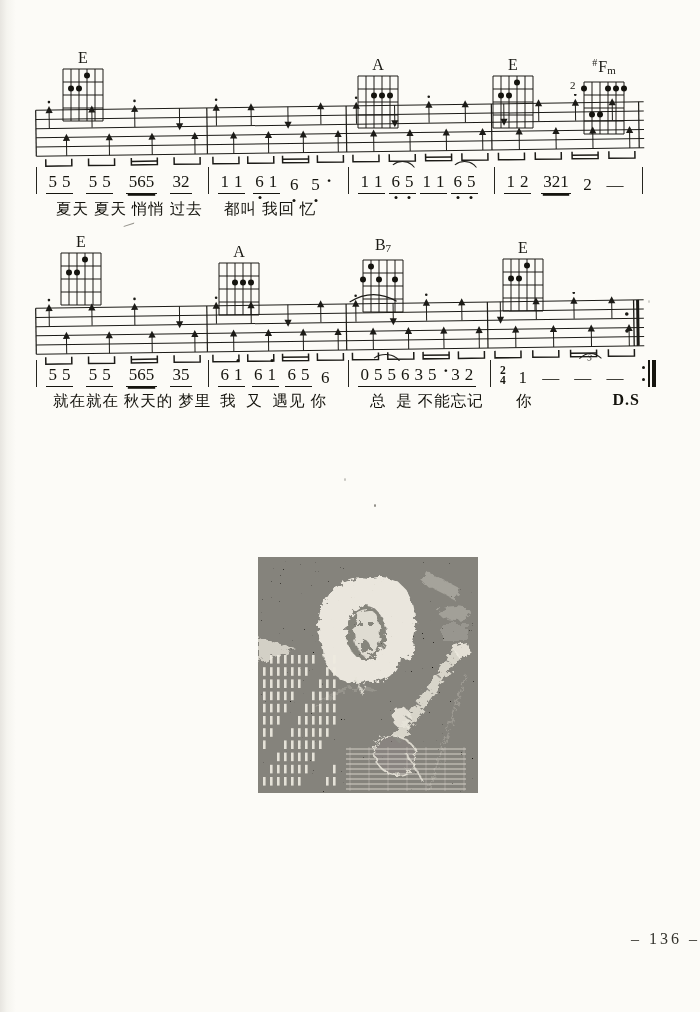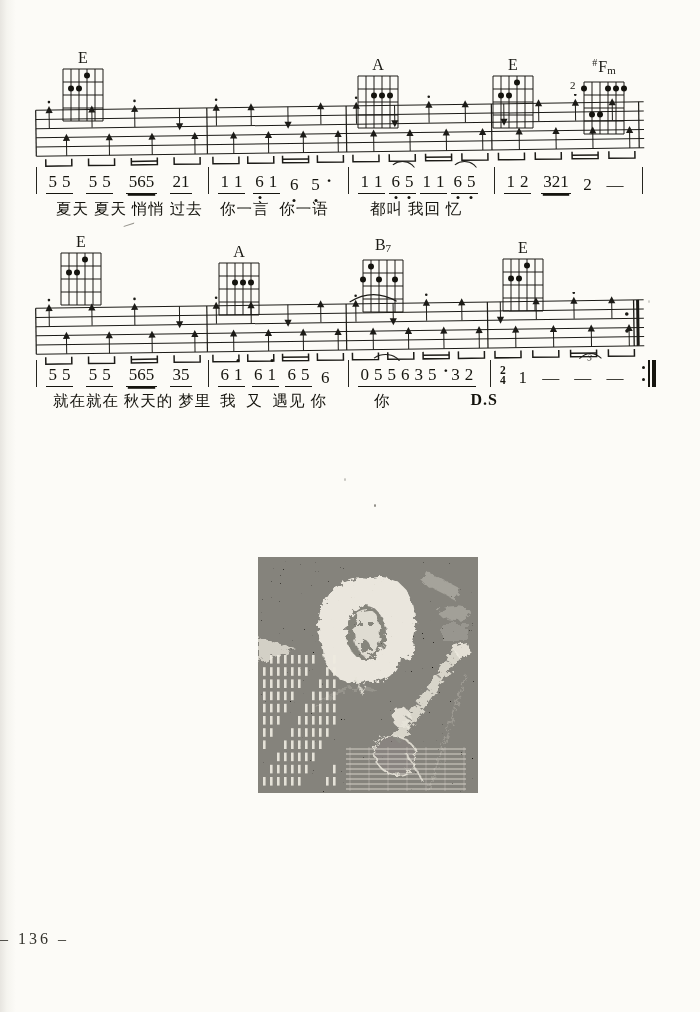--- a/index.html
+++ b/index.html
@@ -50,21 +50,21 @@
   .endrep .b1{width:1.4px;height:27px;background:#16150f;margin-right:2.5px;}
   .endrep .b2{width:3.6px;height:27px;background:#16150f;}
 
   
   .lyrics-row{position:absolute;display:flex;}
   .lyr-measure{box-sizing:border-box;display:flex;justify-content:space-between;align-items:flex-start;}
   .lyr-text{white-space:pre;font-size:15.5px;letter-spacing:1px;color:#14130d;}
   .ds-mark{font-size:16px;font-weight:bold;letter-spacing:1px;padding-right:2px;color:#14130d;}
 
   
-  #pageno{left:0;right:0;top:930px;text-align:left;font-size:16px;letter-spacing:3px;color:#33322c;}
+  #pageno{left:0;right:0;top:930px;text-align:right;font-size:16px;letter-spacing:3px;color:#33322c;}
 
   
   .pencil{left:124px;top:219px;width:11px;height:5px;border-bottom:1.6px solid #96948d;
           transform:rotate(-18deg) skewX(-30deg);}
   .speck{width:2px;height:3px;background:#8d8b84;border-radius:50%;}
 </style>
 </head>
 <body>
 
 <div id="page">
@@ -270,21 +270,21 @@
             <span class="tk">5</span>
           </span>
           <span class="grp u">
             <span class="tk">5</span>
             <span class="tk">5</span>
           </span>
           <span class="grp u u2">
             <span class="tk">565</span>
           </span>
           <span class="grp u">
-            <span class="tk">21</span>
+            <span class="tk">32</span>
           </span>
         </div>
         <div class="measure" style="width: 140px;">
           <span class="grp u">
             <span class="tk">1</span>
             <span class="tk">1</span>
           </span>
           <span class="grp u">
             <span class="tk db">6</span>
             <span class="tk">1</span>
@@ -328,23 +328,20 @@
           </span>
           <span class="grp">
             <span class="tk dash">—</span>
           </span>
         </div>
         <div class="endline"></div>
       </div>
       <div class="lyrics-row" style="left: 36px; top: 199px; justify-content: center;">
         <div class="lyr-measure" style="width: 172px; padding-left: 20px;">
           <span class="lyr-text">夏天 夏天 悄悄 过去</span>
-        </div>
-        <div class="lyr-measure" style="width: 146px; padding-left: 12px;">
-          <span class="lyr-text">你一言  你一语</span>
         </div>
         <div class="lyr-measure" style="width: 148px; padding-left: 16px;">
           <span class="lyr-text">都叫 我回 忆</span>
         </div>
       </div>
       <div class="chord" style="left: 55px; top: 234px;">
         <div class="chord-label">E</div>
         <svg width="48" height="56" viewBox="0 0 48 56">
           <g stroke="#1c1b17" stroke-width="1">
             <line x1="4" y1="2" x2="4" y2="54"></line>
@@ -618,20 +615,23 @@
           <div class="b1"></div>
           <div class="b2"></div>
         </div>
       </div>
       <div class="lyrics-row" style="left: 36px; top: 391px;">
         <div class="lyr-measure" style="width: 172px; padding-left: 20px; justify-content: center;">
           <span class="lyr-text">就在就在 秋天的 梦里</span>
         </div>
         <div class="lyr-measure" style="width: 140px; padding-left: 12px; align-items: flex-end;">
           <span class="lyr-text">我  又  遇见 你</span>
+        </div>
+        <div class="lyr-measure" style="width: 142px; padding-left: 22px;">
+          <span class="lyr-text">总  是 不能忘记</span>
         </div>
         <div class="lyr-measure" style="width: 152px; padding-left: 26px;">
           <span class="lyr-text">你</span>
           <span class="ds-mark">D.S</span>
         </div>
       </div>
     </div>
 
   <svg id="photo" width="220" height="236" viewBox="0 0 220 236" style="left:258px;top:557px;">
     <defs>

